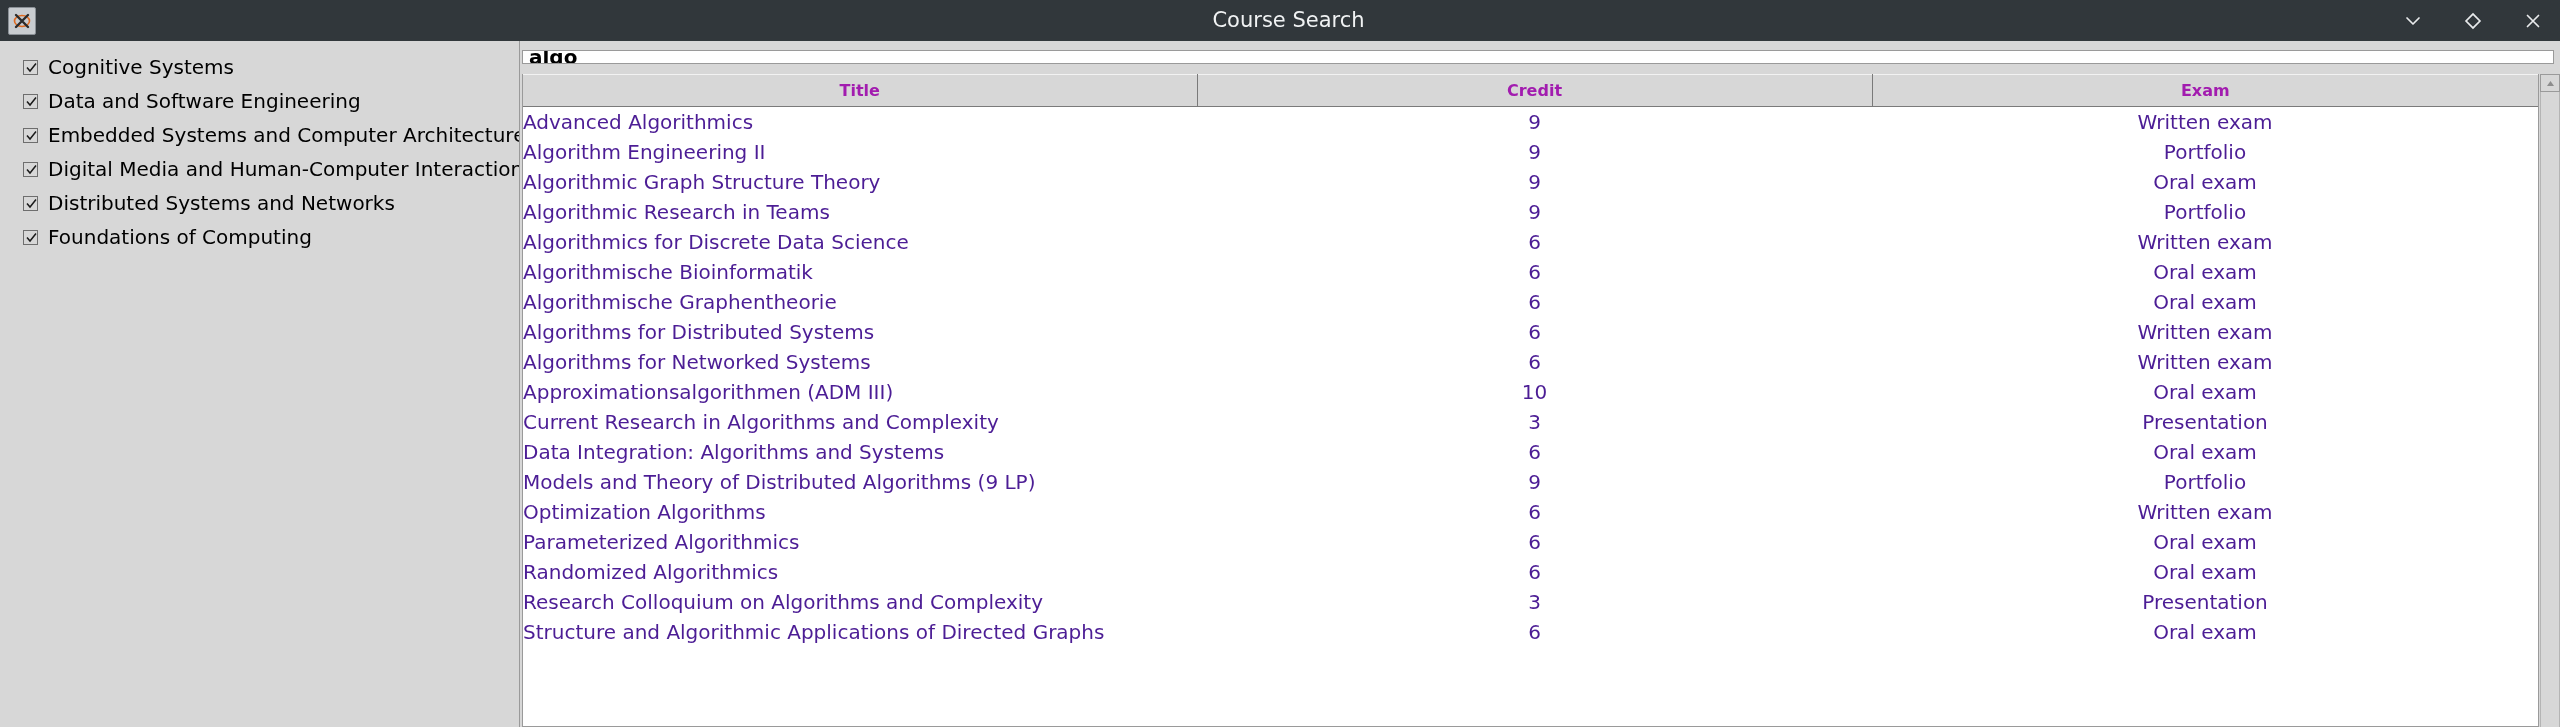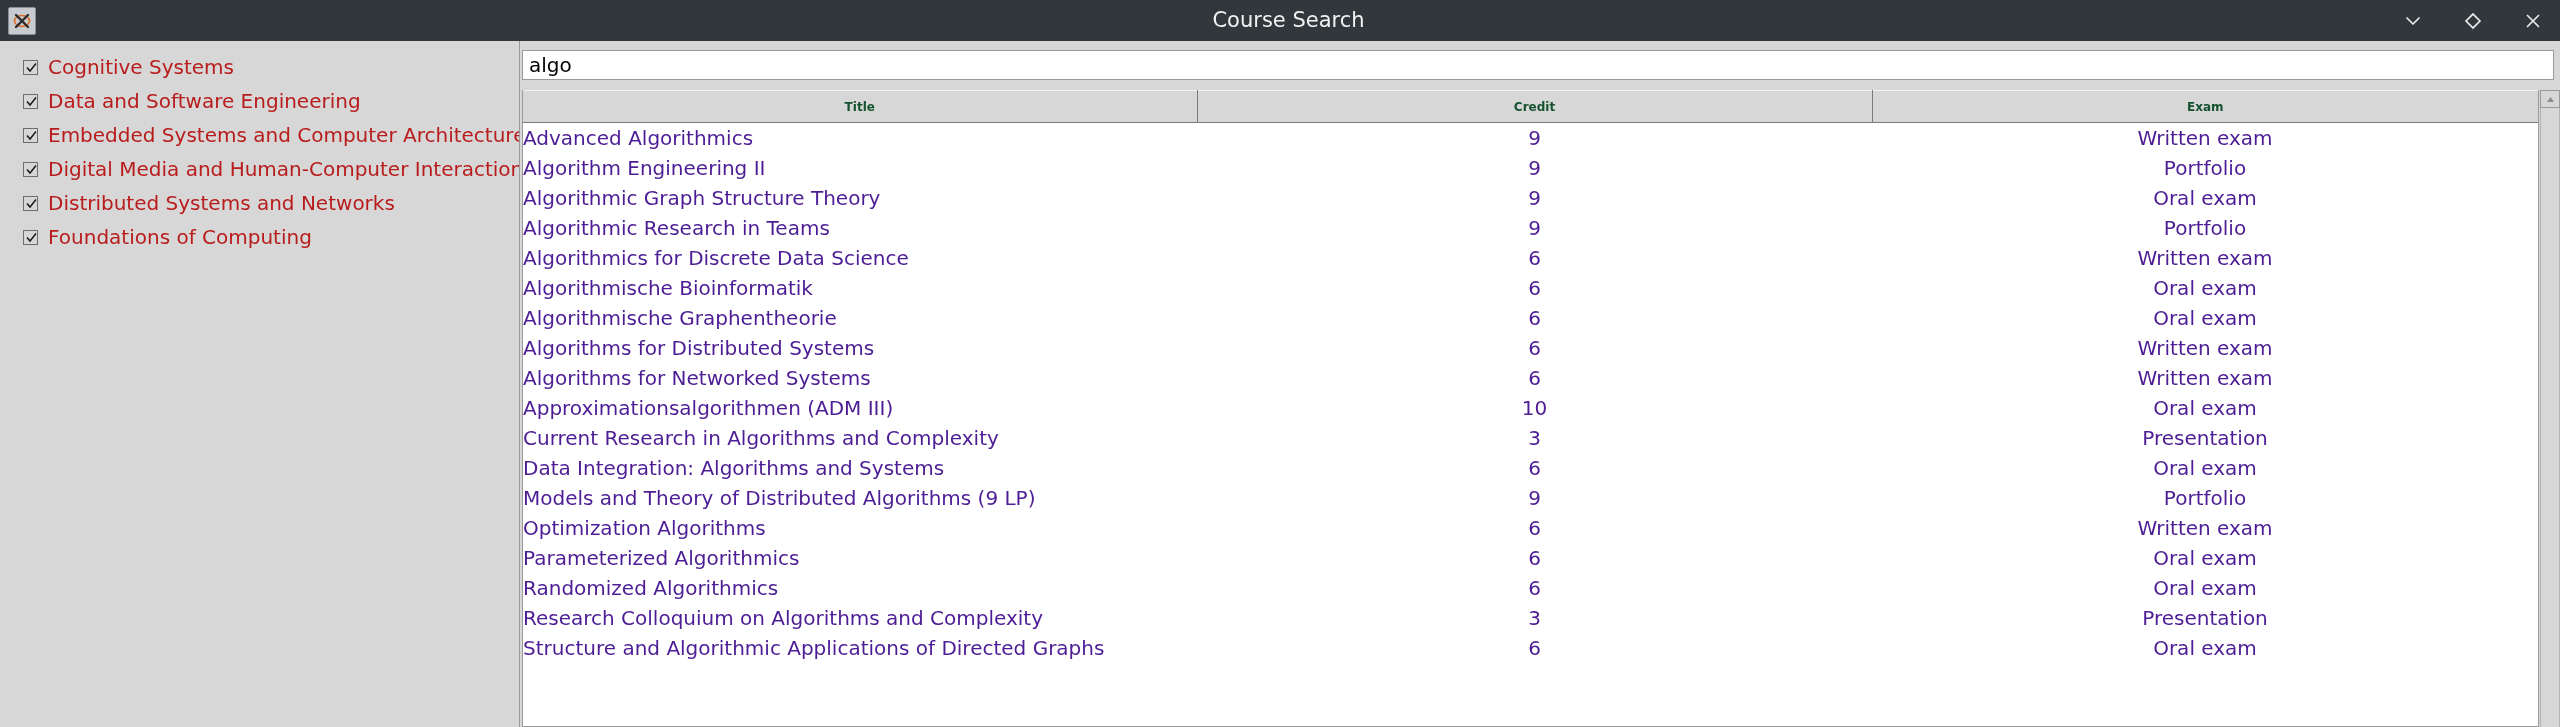--- a/index.html
+++ b/index.html
@@ -95,21 +95,21 @@
     position: relative;
     box-sizing: border-box;
   }
   .facet-check svg {
     position: absolute;
     left: 1px;
     top: 0px;
   }
   .facet-label {
     font-size: 20px;
-    color: #b91c1c;
+    color: #000000;
     white-space: nowrap;
     font-family: "DejaVu Sans", sans-serif;
   }
 
   
   .main {
     flex: 1 1 auto;
     display: flex;
     flex-direction: column;
     background: #ffffff;
@@ -117,29 +117,30 @@
     min-width: 0;
   }
   .search-bar {
     background: #d7d7d7;
     padding: 9px 6px 10px 2px;
     box-sizing: border-box;
   }
   .search-input {
     display: block;
     width: 100%;
-    height: 30px;
+    height: 14px;
     box-sizing: border-box;
     border: 1px solid #9a9a9a;
     background: #ffffff;
     font-size: 20px;
     font-family: "DejaVu Sans", sans-serif;
     color: #000;
     padding: 0 6px;
     outline: none;
+    font-weight: bold;
   }
 
   .table-area {
     flex: 1 1 auto;
     display: flex;
     min-height: 0;
     background: #d7d7d7;
     padding-left: 2px;
     box-sizing: border-box;
   }
@@ -157,23 +158,23 @@
   table.courses {
     width: 100%;
     border-collapse: collapse;
     table-layout: fixed;
   }
   table.courses th {
     background: #d7d7d7;
     border-right: 1px solid #7a7a7a;
     border-bottom: 1px solid #7a7a7a;
     border-top: 1px solid #f2f2f2;
-    font-size: 12px;
+    font-size: 16px;
     font-weight: bold;
-    color: #14532d;
+    color: #a21caf;
     height: 29px;
     text-align: center;
     font-family: "DejaVu Sans", sans-serif;
   }
   table.courses th:last-child { border-right: none; }
   table.courses td {
     font-size: 20px;
     color: #4c1d95;
     height: 30px;
     padding: 0;

